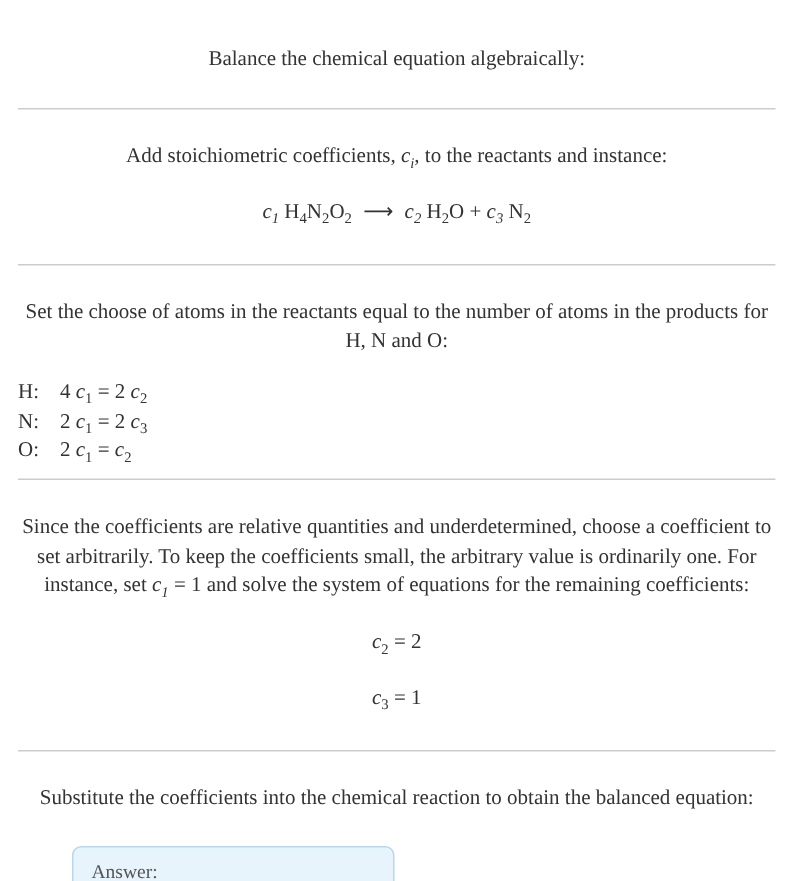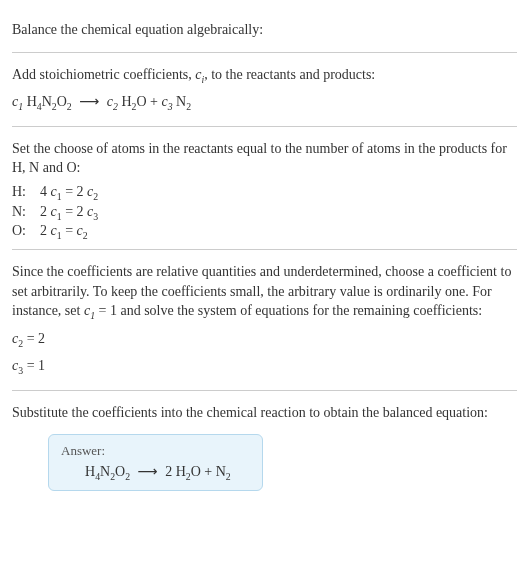--- a/index.html
+++ b/index.html
@@ -16,22 +16,23 @@
       padding: 8px 12px;
     }
     .section {
       padding: 6px 0;
       border-bottom: 1px solid #ccc;
     }
     .section:last-of-type {
       border-bottom: none;
     }
     .line {
-      margin: 6px 0;
+      margin: 16px 0;
       line-height: 1.4;
+      text-align: center;
     }
     .sub {
       font-size: 0.7em;
       vertical-align: sub;
     }
     .italic {
       font-style: italic;
     }
     .arrow {
       display: inline-block;
@@ -65,21 +66,21 @@
   </style>
 </head>
 <body>
 
 <div class="section">
   <div class="line">Balance the chemical equation algebraically:</div>
 </div>
 
 <div class="section">
   <div class="line">
-    <span>Add stoichiometric coefficients, </span><span class="italic"><span>c</span><span class="sub">i</span></span><span>, to the reactants and products:</span>
+    <span>Add stoichiometric coefficients, </span><span class="italic"><span>c</span><span class="sub">i</span></span><span>, to the reactants and instance:</span>
   </div>
   <div class="line">
     <span class="italic"><span>c</span><span class="sub">1</span></span><span> </span><span><span>H</span><span class="sub">4</span><span>N</span><span class="sub">2</span><span>O</span><span class="sub">2</span></span>
     <span class="arrow">⟶</span>
     <span class="italic"><span>c</span><span class="sub">2</span></span><span> </span><span><span>H</span><span class="sub">2</span><span>O</span></span><span> + </span><span class="italic"><span>c</span><span class="sub">3</span></span><span> </span><span><span>N</span><span class="sub">2</span></span>
   </div>
 </div>
 
 <div class="section">
   <div class="line">Set the choose of atoms in the reactants equal to the number of atoms in the products for H, N and O:</div>

